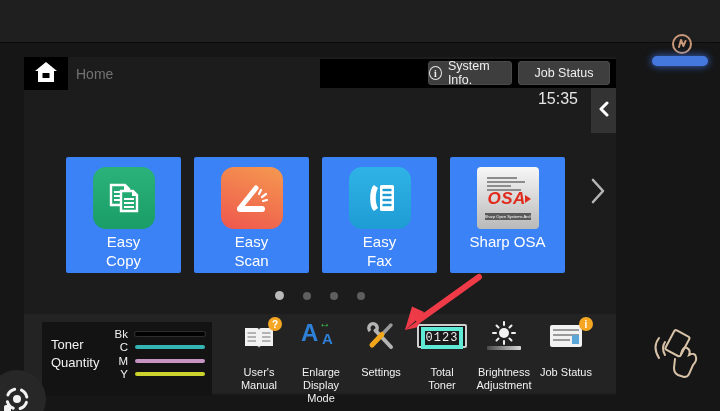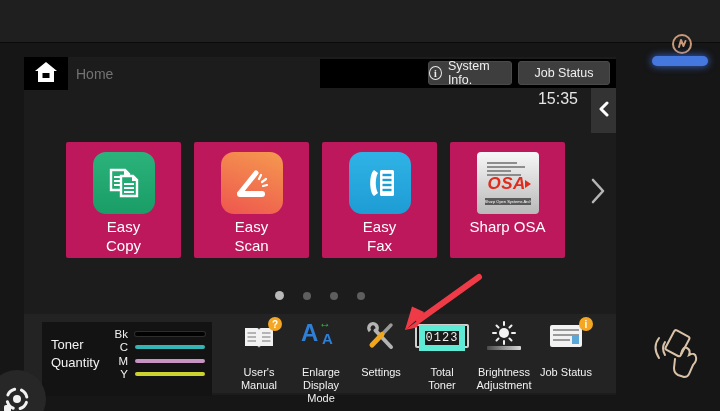--- a/index.html
+++ b/index.html
@@ -16,21 +16,21 @@
   .home-label { position:absolute; left:52px; top:9px; font-size:14px; color:#737373; }
   .hdr-strip { position:absolute; left:296px; top:2px; width:296px; height:29px; background:#000; }
   .hdr-btn { position:absolute; top:4px; height:24px; background:#3e3e3e; border:1px solid #4a4a4a; border-radius:3px; display:flex; align-items:center; justify-content:center; gap:6px; font-size:12.5px; color:#f0f0f0; cursor:pointer; }
   .btn-sysinfo { left:404px; width:84px; }
   .btn-jobstatus { left:494px; width:92px; }
   .info-glyph { width:14px; height:14px; border:1.5px solid #e8e8e8; border-radius:50%; font-size:10px; font-weight:bold; display:flex; align-items:center; justify-content:center; font-family:"Liberation Serif", serif; }
   .clock { position:absolute; top:33px; right:38px; font-size:16px; color:#e5e5e5; }
   .collapse-btn { position:absolute; left:567px; top:31px; width:25px; height:45px; background:#333; display:flex; align-items:center; justify-content:center; cursor:pointer; }
 
   
-  .tile { position:absolute; top:85px; width:115px; height:116px; background:#be185d; border-radius:2px; cursor:pointer; }
+  .tile { position:absolute; top:100px; width:115px; height:116px; background:#3b82f6; border-radius:2px; cursor:pointer; }
   .tile-icon { position:absolute; left:50%; transform:translateX(-50%); top:10px; width:62px; height:62px; border-radius:13px; display:flex; align-items:center; justify-content:center; }
   .icon-copy { background:linear-gradient(180deg,#2bb27b,#1a9d66); }
   .icon-scan { background:linear-gradient(200deg,#f5994f,#ee564e); }
   .icon-fax  { background:linear-gradient(180deg,#2fb3e6,#1e9cd4); }
   .icon-osa  { background:linear-gradient(180deg,#f7f7f7,#b9b9b9); border-radius:4px; }
   .tile-label { position:absolute; left:0; right:0; top:76px; text-align:center; font-size:15px; line-height:1.25; color:#fff; white-space:pre-line; }
   .next-chevron { position:absolute; left:560px; top:118px; width:28px; height:36px; display:flex; align-items:center; justify-content:center; cursor:pointer; }
 
   
   .osa-inner { width:50px; height:50px; position:relative; overflow:hidden; }
@@ -62,21 +62,21 @@
   .tb-icon { height:31px; display:flex; align-items:flex-start; justify-content:center; position:relative; }
   .tb-label { margin-top:14px; font-size:11px; line-height:1.2; color:#f2f2f2; white-space:pre-line; }
   .badge { position:absolute; top:-4px; right:10px; width:14px; height:14px; border-radius:50%; background:#f5a623; color:#fff; font-size:10px; font-weight:bold; display:flex; align-items:center; justify-content:center; }
 
   .enlarge-wrap { position:relative; width:40px; height:30px; }
   .big-a { position:absolute; left:0; top:0; font-size:24px; font-weight:bold; color:#2e7fd6; line-height:1; }
   .small-a { position:absolute; left:21px; top:10px; font-size:15px; font-weight:bold; color:#2e7fd6; line-height:1; }
   .grow-arrow { position:absolute; left:18px; top:-5px; font-size:12px; font-weight:bold; color:#3dbb4a; }
 
   .counter-frame { margin-top:3px; border:2px solid #cfcfcf; background:#111; padding:1px 2px; border-radius:2px; }
-  .counter-digits { font-family:"Liberation Mono", monospace; font-size:12px; letter-spacing:1px; color:#eee; border:6px solid #5eead4; padding:0 1px; background:#1a1a1a; }
+  .counter-digits { font-family:"Liberation Mono", monospace; font-size:12px; letter-spacing:1px; color:#eee; border:4px solid #5eead4; padding:0 1px; background:#1a1a1a; }
 
   .bright-wrap { display:flex; flex-direction:column; align-items:center; }
   .bright-bar { width:34px; height:4px; margin-top:1px; background:linear-gradient(90deg,#4a4a4a,#d8d8d8); border-radius:1px; }
 
   .jobq-icon { position:relative; margin-top:4px; width:32px; height:22px; background:#f2f2f2; border-radius:2px; }
   .jobq-row { position:absolute; left:3px; right:3px; height:2px; background:#9a9a9a; }
   .jobq-blue { position:absolute; right:3px; bottom:3px; width:7px; height:9px; background:#5aa7d8; }
 
   
   .power-btn { position:absolute; left:671px; top:33px; width:22px; height:22px; cursor:pointer; }

